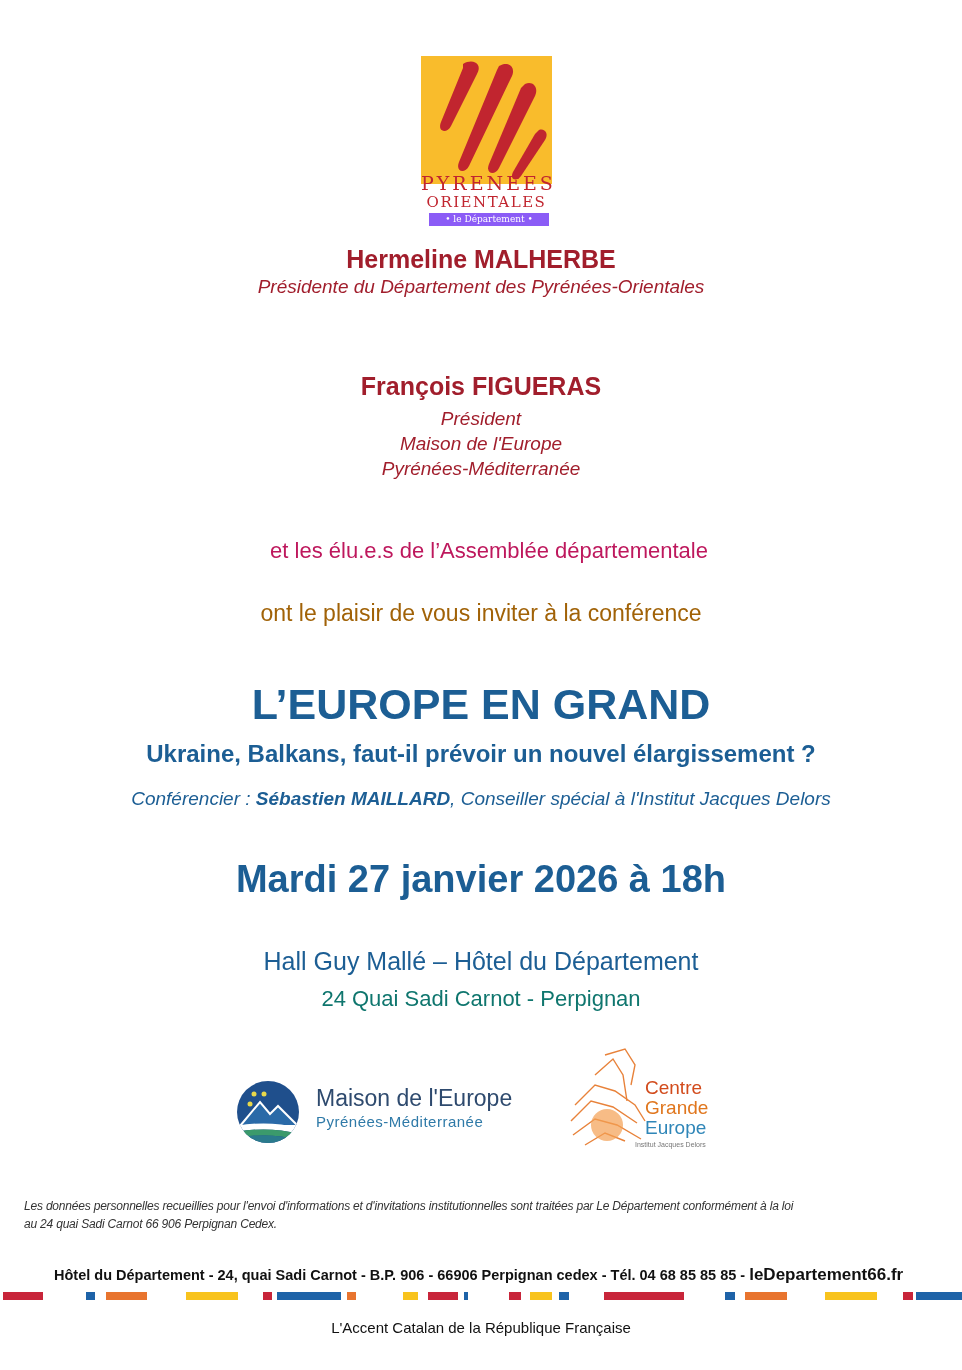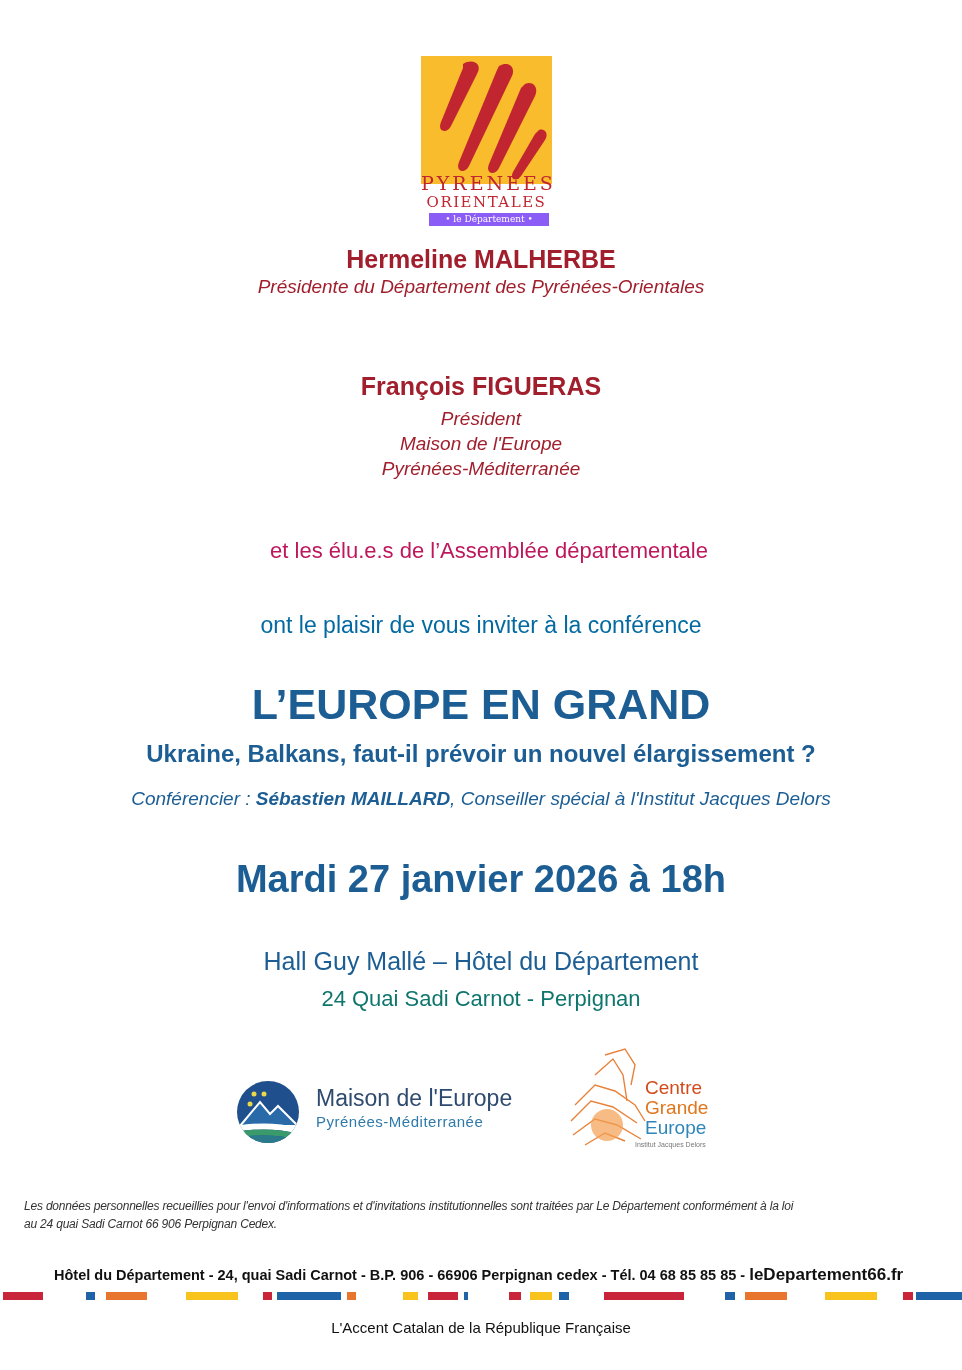--- a/index.html
+++ b/index.html
@@ -23,21 +23,21 @@
     #logo .txt2 { top:137px; font-size:15px; color:#c1252f; letter-spacing:1.5px; }
     #logo .band {
       position:absolute; left:8px; top:157px; width:120px; height:13px;
       background:#8b5cf6; color:#fff; font-size:9px; text-align:center; line-height:13px;
       font-family: "DejaVu Serif", serif;
     }
 
     .red-bold { color:#a11e2c; font-weight:bold; }
     .red-it { color:#a11e2c; font-style:italic; }
     .red { color:#be185d;padding-left:8px; }
-    .blue { color:#0369a1;margin-top:12px; }
+    .blue { color:#a16207; }
 
     #name1 { top:245px; font-size:25px; }
     #role1 { top:276px; font-size:19px; }
     #name2 { top:372px; font-size:25px; }
     .role2 { font-size:19px; }
     #role2a { top:408px; }
     #role2b { top:433px; }
     #role2c { top:458px; }
     #elus { top:538px; font-size:22px; }
     #invite { top:600px; font-size:23px; }

